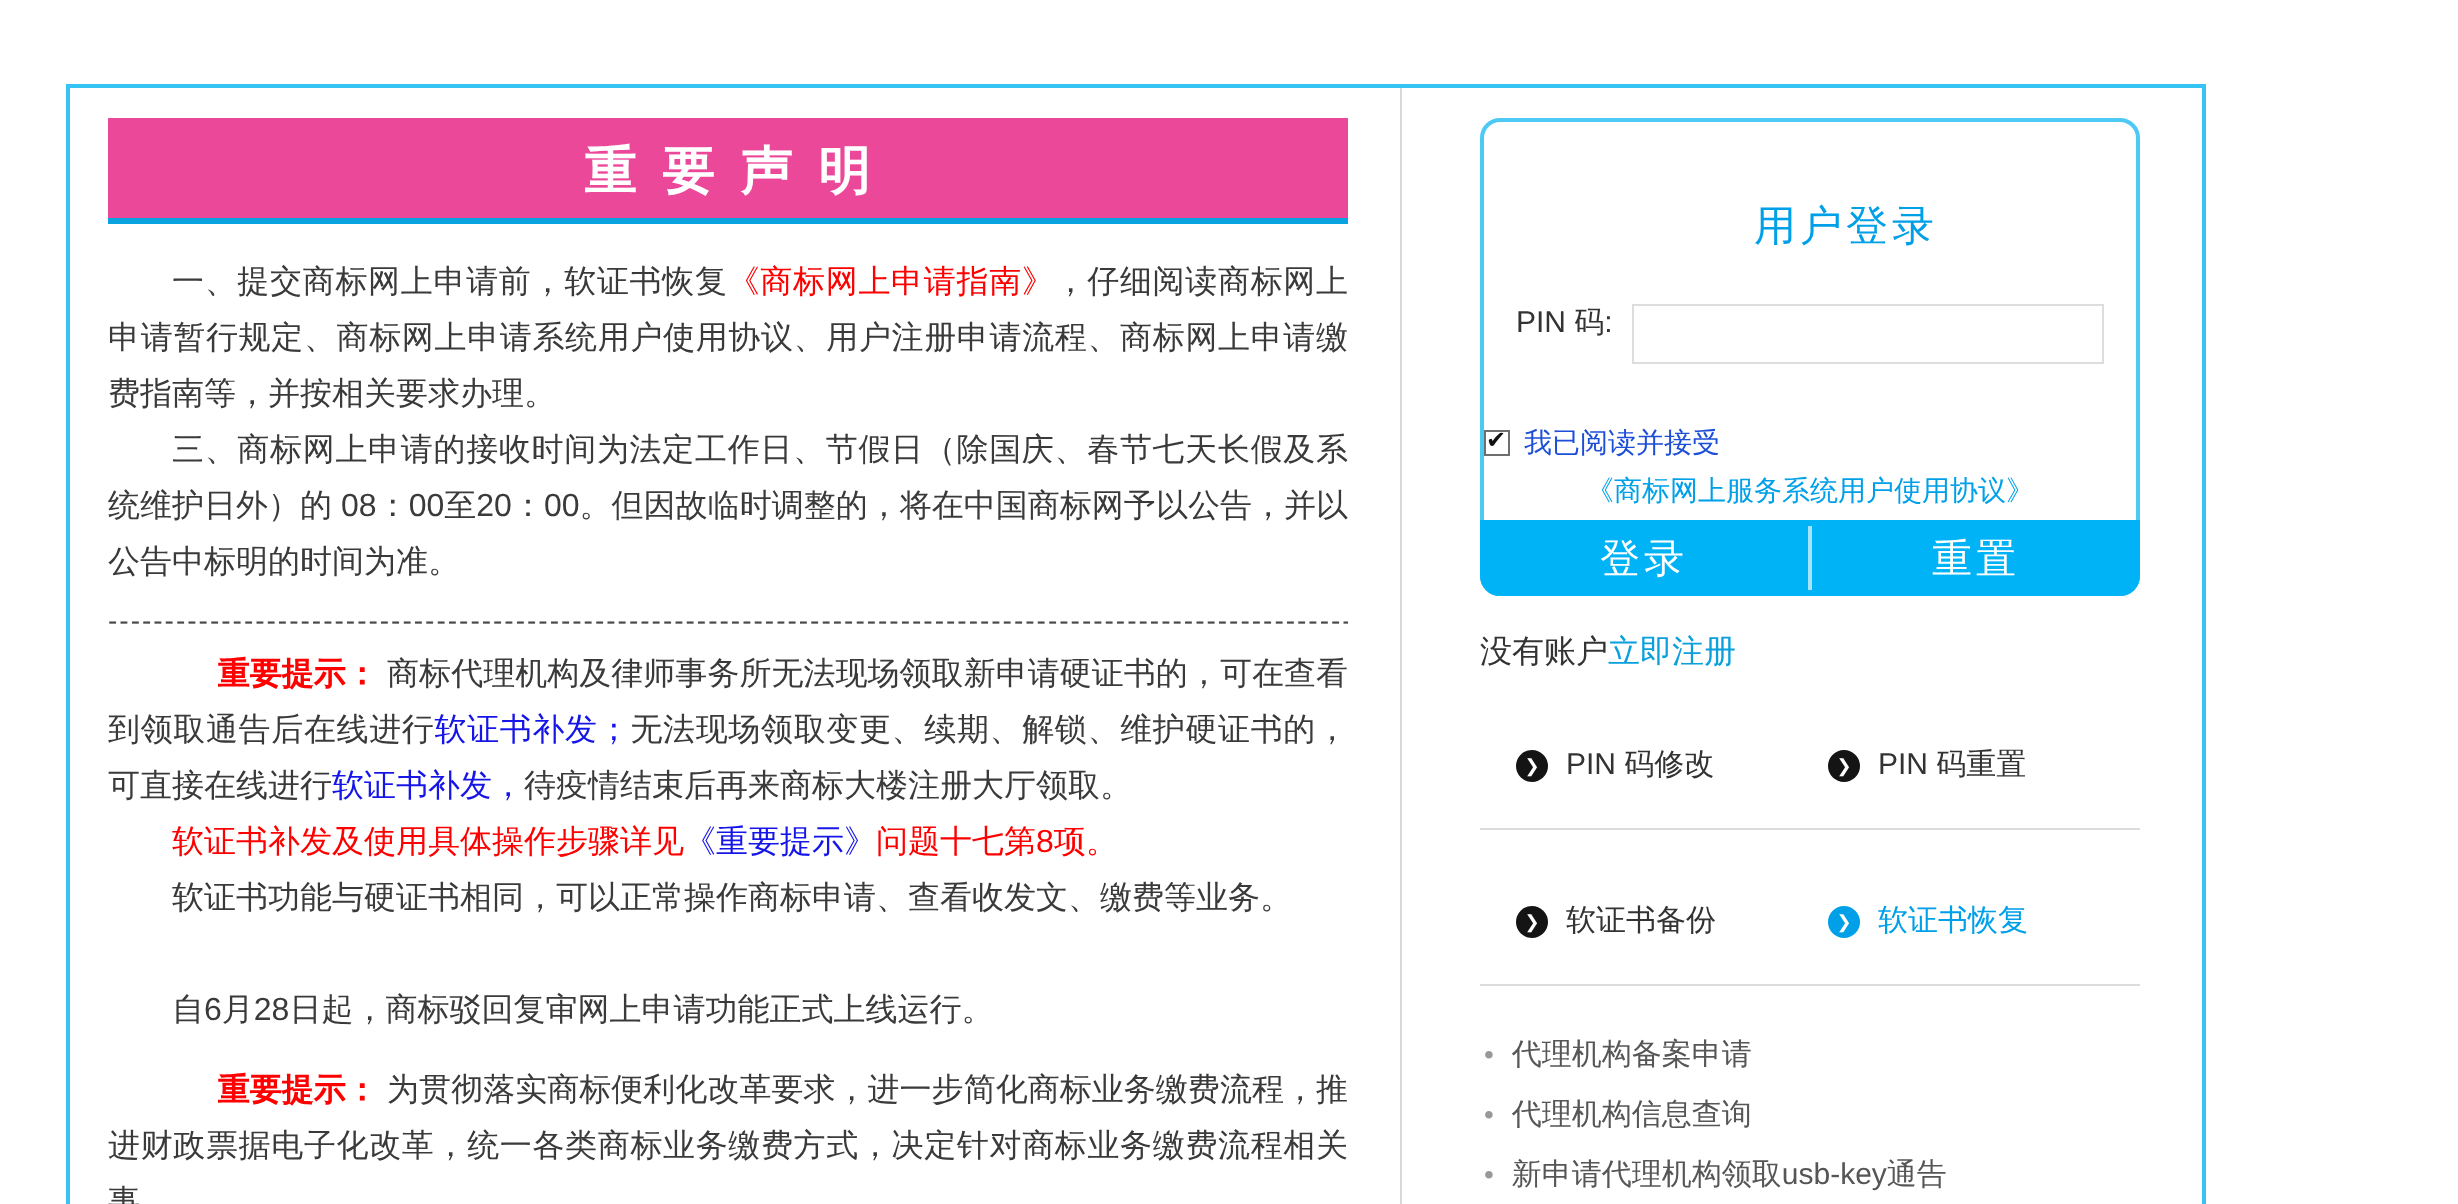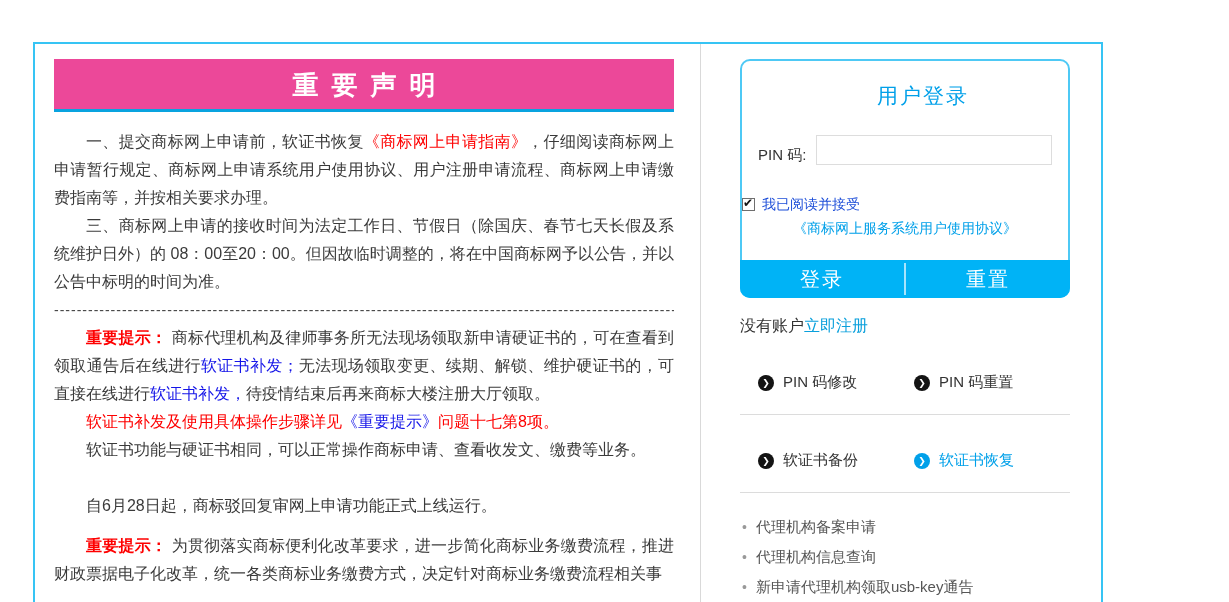--- a/index.html
+++ b/index.html
@@ -29,32 +29,32 @@
   .para { margin:0; text-indent:2em; }
   .gap-lg { margin-top:28px; }
   .gap-md { margin-top:12px; }
   .dashline {
     margin:5px 0; height:18px; line-height:18px;
     white-space:nowrap; overflow:hidden;
     color:#4a4a4a; font-size:14px; letter-spacing:1px;
   }
   .seg-text { color:#3a3a3a; }
   .seg-red { color:#fe0000; }
-  .seg-red-bold { color:#fe0000; font-weight:bold; }
+  .seg-red-bold { color:#fe0000; font-weight:bold;margin-left:23px; }
   .seg-red-link { color:#fe0000; text-decoration:none; cursor:pointer; }
   .seg-blue-link { color:#1515e8; text-decoration:none; cursor:pointer; }
   .v-divider { position:absolute; left:665px; top:0; width:1px; height:720px; background:#d9d9d9; }
   
   .sidebar { position:absolute; left:705px; top:15px; width:330px; }
   .login-panel {
     position:relative; width:330px; height:239px;
     border:2px solid #4ec9f5; border-radius:10px; background:#fff;
   }
-  .login-title { margin-top:21px; text-align:center; font-size:21px; color:#00a0e9; letter-spacing:2px;padding-left:36px; }
-  .pin-row { margin:25px 0 0 16px; display:flex; align-items:flex-end; }
+  .login-title { margin-top:38px; text-align:center; font-size:21px; color:#00a0e9; letter-spacing:2px;padding-left:36px; }
+  .pin-row { margin:25px 0 0 16px; display:flex; align-items:flex-start; }
   .pin-label { font-size:15px; color:#333333; white-space:nowrap; }
   .pin-input {
     margin-left:10px; width:236px; height:30px;
     border:1px solid #dddddd; outline:none; font-size:15px; padding:0 6px;
     font-family:inherit;
   }
   .agree-row { margin-top:31px; text-align:left; font-size:14px; color:#1d4ed8; }
   .checkbox {
     display:inline-block; width:13px; height:13px;
     border:1px solid #6e6e6e; background:#fff; position:relative;

